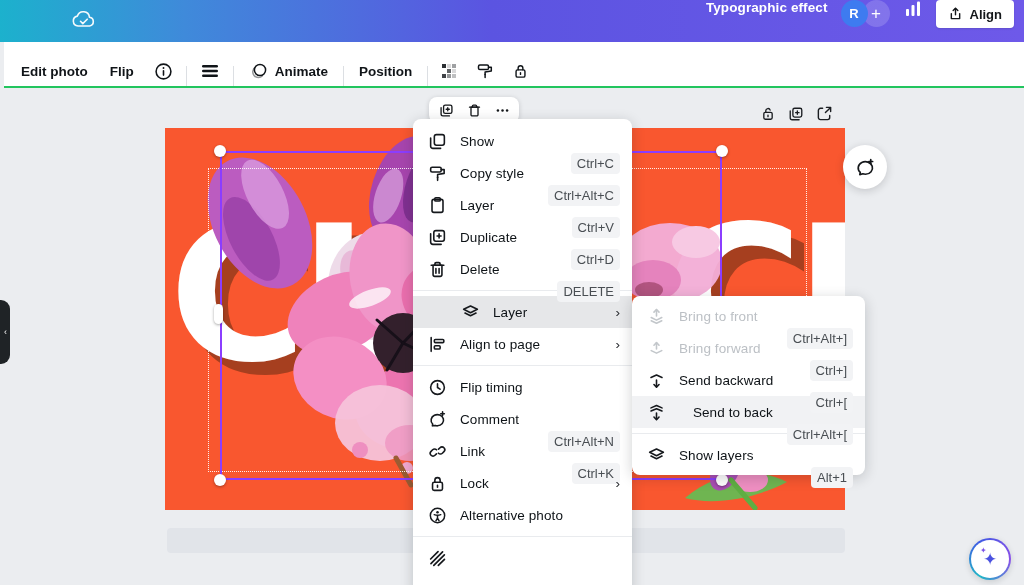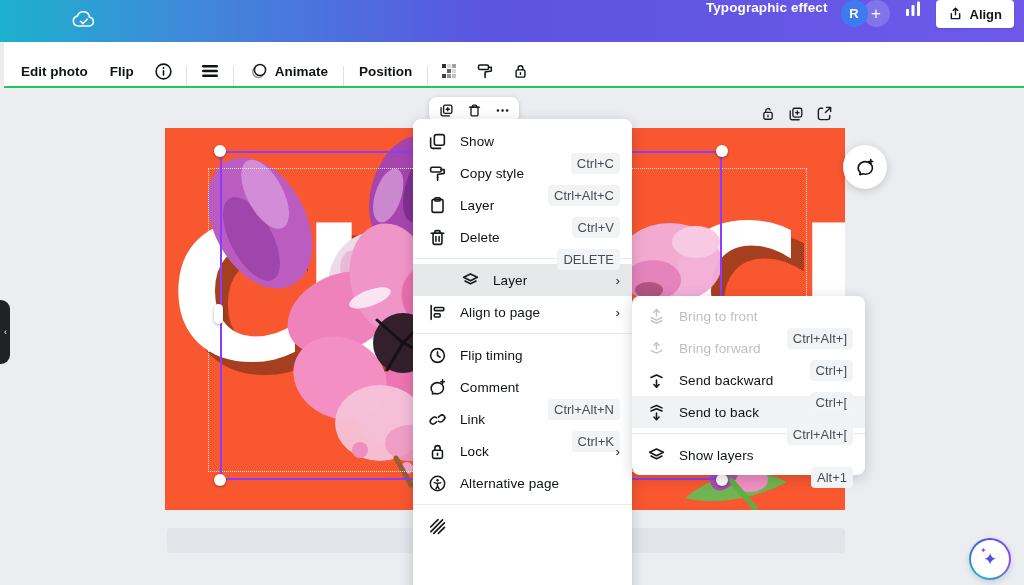--- a/index.html
+++ b/index.html
@@ -68,21 +68,21 @@
   .menu-main{left:413px;top:119px;width:219px;height:478px;}
   .menu-sub{left:632px;top:296px;width:233px;padding:4px 0;}
   .mi{height:32px;display:flex;align-items:center;padding:0 12px 0 15px;font-size:13.5px;
     color:#0d1216;gap:0;}
   .mi .ic{width:19px;height:19px;margin-right:13px;flex:0 0 auto;color:#16191d;}
   .mi .lb{flex:1;white-space:nowrap;letter-spacing:.1px;}
   .mi .sc{font-size:13px;color:#494e53;background:#f2f3f5;border-radius:4px;padding:3px 6px;
     white-space:nowrap;margin-top:44px;}
   .mi .arr{color:#26292d;margin-left:8px;}
   .mi.hl-strong{background:#e6e7e9;padding-left:48px;}
-  .mi.hl-soft{background:#f1f2f4;}
+  .mi.hl-soft{background:#f1f2f4;text-align:center;}
   .mi.disabled .lb{color:#bcc0c5;}
   .mi.disabled .ic{color:#c3c7cb;}
   .sep{height:1px;background:#e9ebee;margin:5px 0;}
 </style>
 </head>
 <body>
 
 <div class="header">
   <span class="cloud">
     <svg width="26" height="22" viewBox="0 0 26 22" fill="none" stroke="#fff" stroke-width="1.6" stroke-linecap="round" stroke-linejoin="round">
@@ -341,20 +341,31 @@
     <span class="ic">
       <svg width="19" height="19" viewBox="0 0 18 18" fill="none" stroke="currentColor" stroke-width="1.5" stroke-linecap="round" stroke-linejoin="round">
           <rect x="3.8" y="3.2" width="10.4" height="12.3" rx="1.8"></rect>
           <rect x="6.4" y="1.6" width="5.2" height="3.2" rx="1"></rect>
         </svg>
     </span>
     <span class="lb">Layer</span>
     <span class="sc">Ctrl+V</span>
   </div>
 
+  <div class="mi">
+    <span class="ic">
+      <svg width="19" height="19" viewBox="0 0 18 18" fill="none" stroke="currentColor" stroke-width="1.5" stroke-linecap="round" stroke-linejoin="round">
+          <rect x="5.5" y="2.5" width="10" height="10" rx="2"></rect>
+          <path d="M10.5 5.6v3.8M8.6 7.5h3.8"></path>
+          <path d="M12.5 15.5H4.7a2.2 2.2 0 0 1-2.2-2.2V5.5"></path>
+        </svg>
+    </span>
+    <span class="lb">Duplicate</span>
+    <span class="sc">Ctrl+D</span>
+  </div>
 
   <div class="mi">
     <span class="ic">
       <svg width="19" height="19" viewBox="0 0 18 18" fill="none" stroke="currentColor" stroke-width="1.5" stroke-linecap="round" stroke-linejoin="round">
           <path d="M3 5h12"></path>
           <path d="M6.5 5V3.7A1.2 1.2 0 0 1 7.7 2.5h2.6a1.2 1.2 0 0 1 1.2 1.2V5"></path>
           <path d="M4.8 5h8.4v9a1.5 1.5 0 0 1-1.5 1.5H6.3A1.5 1.5 0 0 1 4.8 14Z"></path>
           <path d="M7.5 8v4.5M10.5 8v4.5"></path>
         </svg>
     </span>
@@ -435,21 +446,21 @@
 
   <div class="mi">
     <span class="ic">
       <svg width="19" height="19" viewBox="0 0 18 18" fill="none" stroke="currentColor" stroke-width="1.4" stroke-linecap="round" stroke-linejoin="round">
           <circle cx="9" cy="9" r="6.8"></circle>
           <circle cx="9" cy="6" r="1.2" fill="currentColor" stroke="none"></circle>
           <path d="M5.9 8.2c2 .7 4.2.7 6.2 0"></path>
           <path d="M9 9.3v2.2M9 11.5l-1.5 2.6M9 11.5l1.5 2.6"></path>
         </svg>
     </span>
-    <span class="lb">Alternative page</span>
+    <span class="lb">Alternative photo</span>
   </div>
 
   <div class="sep"></div>
 
   <div class="mi">
     <span class="ic">
       <svg width="19" height="19" viewBox="0 0 18 18" fill="none" stroke="currentColor" stroke-width="1.6" stroke-linecap="round">
           <path d="M2.5 9.5 9.5 2.5"></path>
           <path d="M2.8 13.8 13.8 2.8"></path>
           <path d="M5.5 15.5 15.5 5.5"></path>

